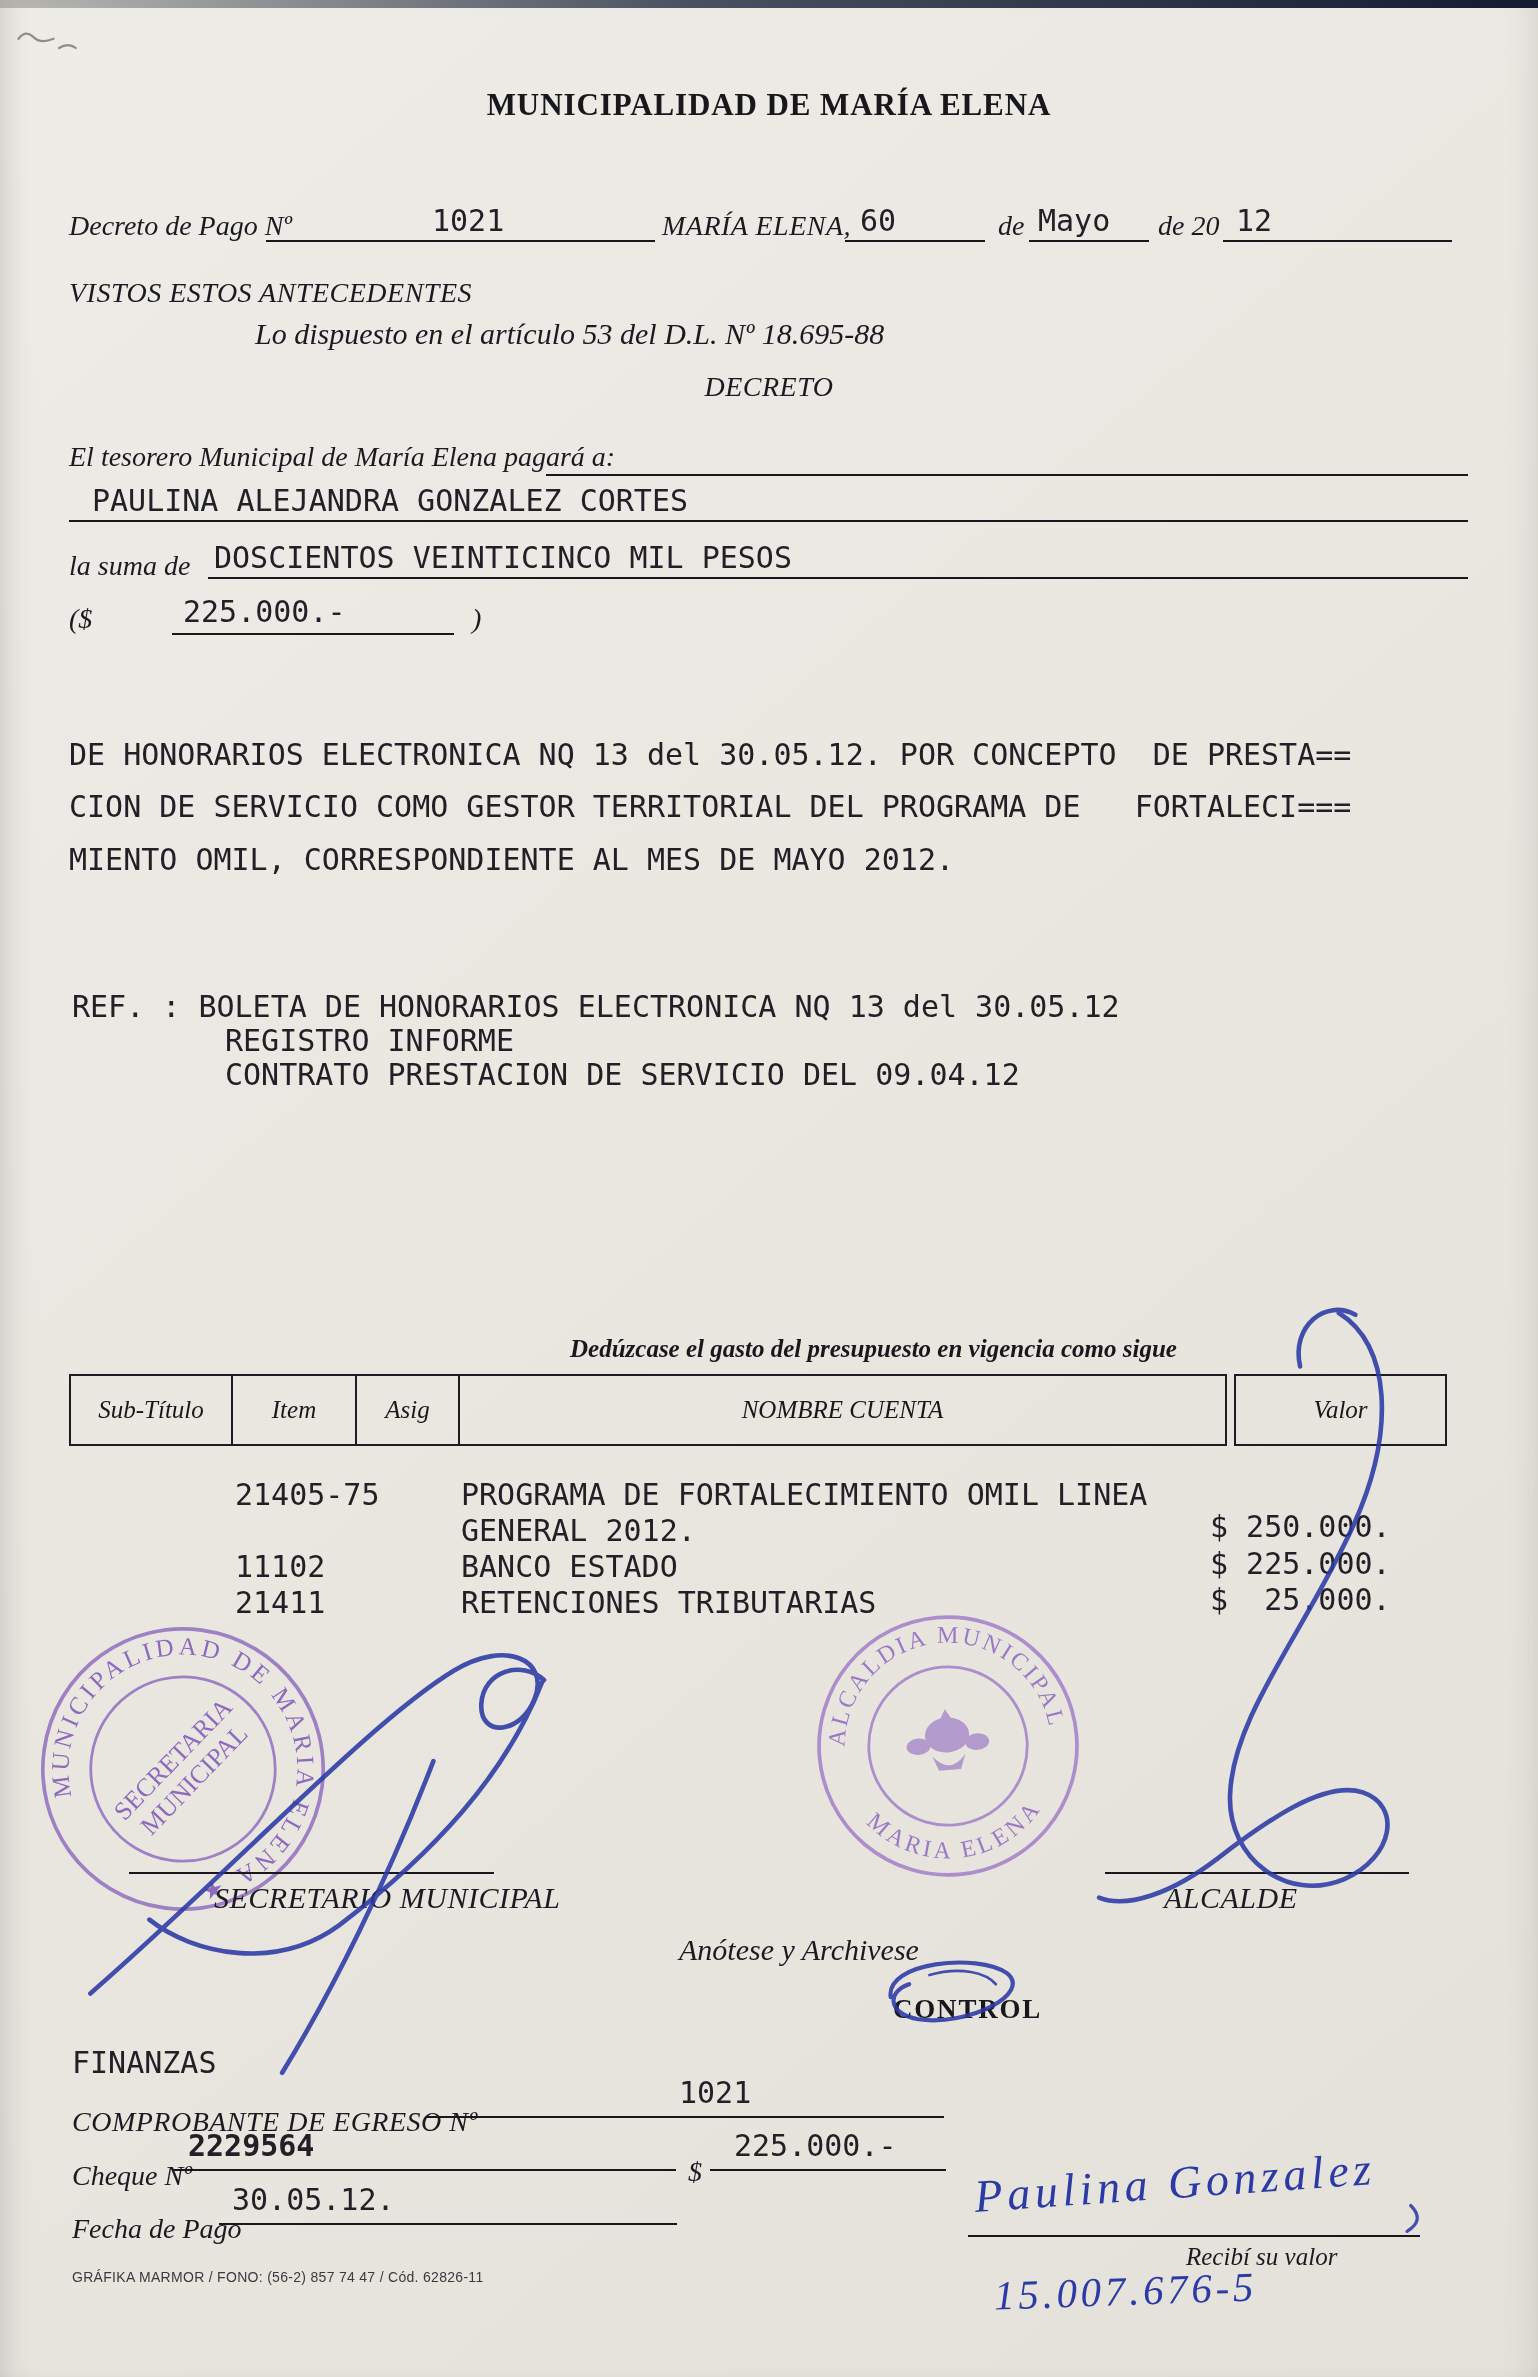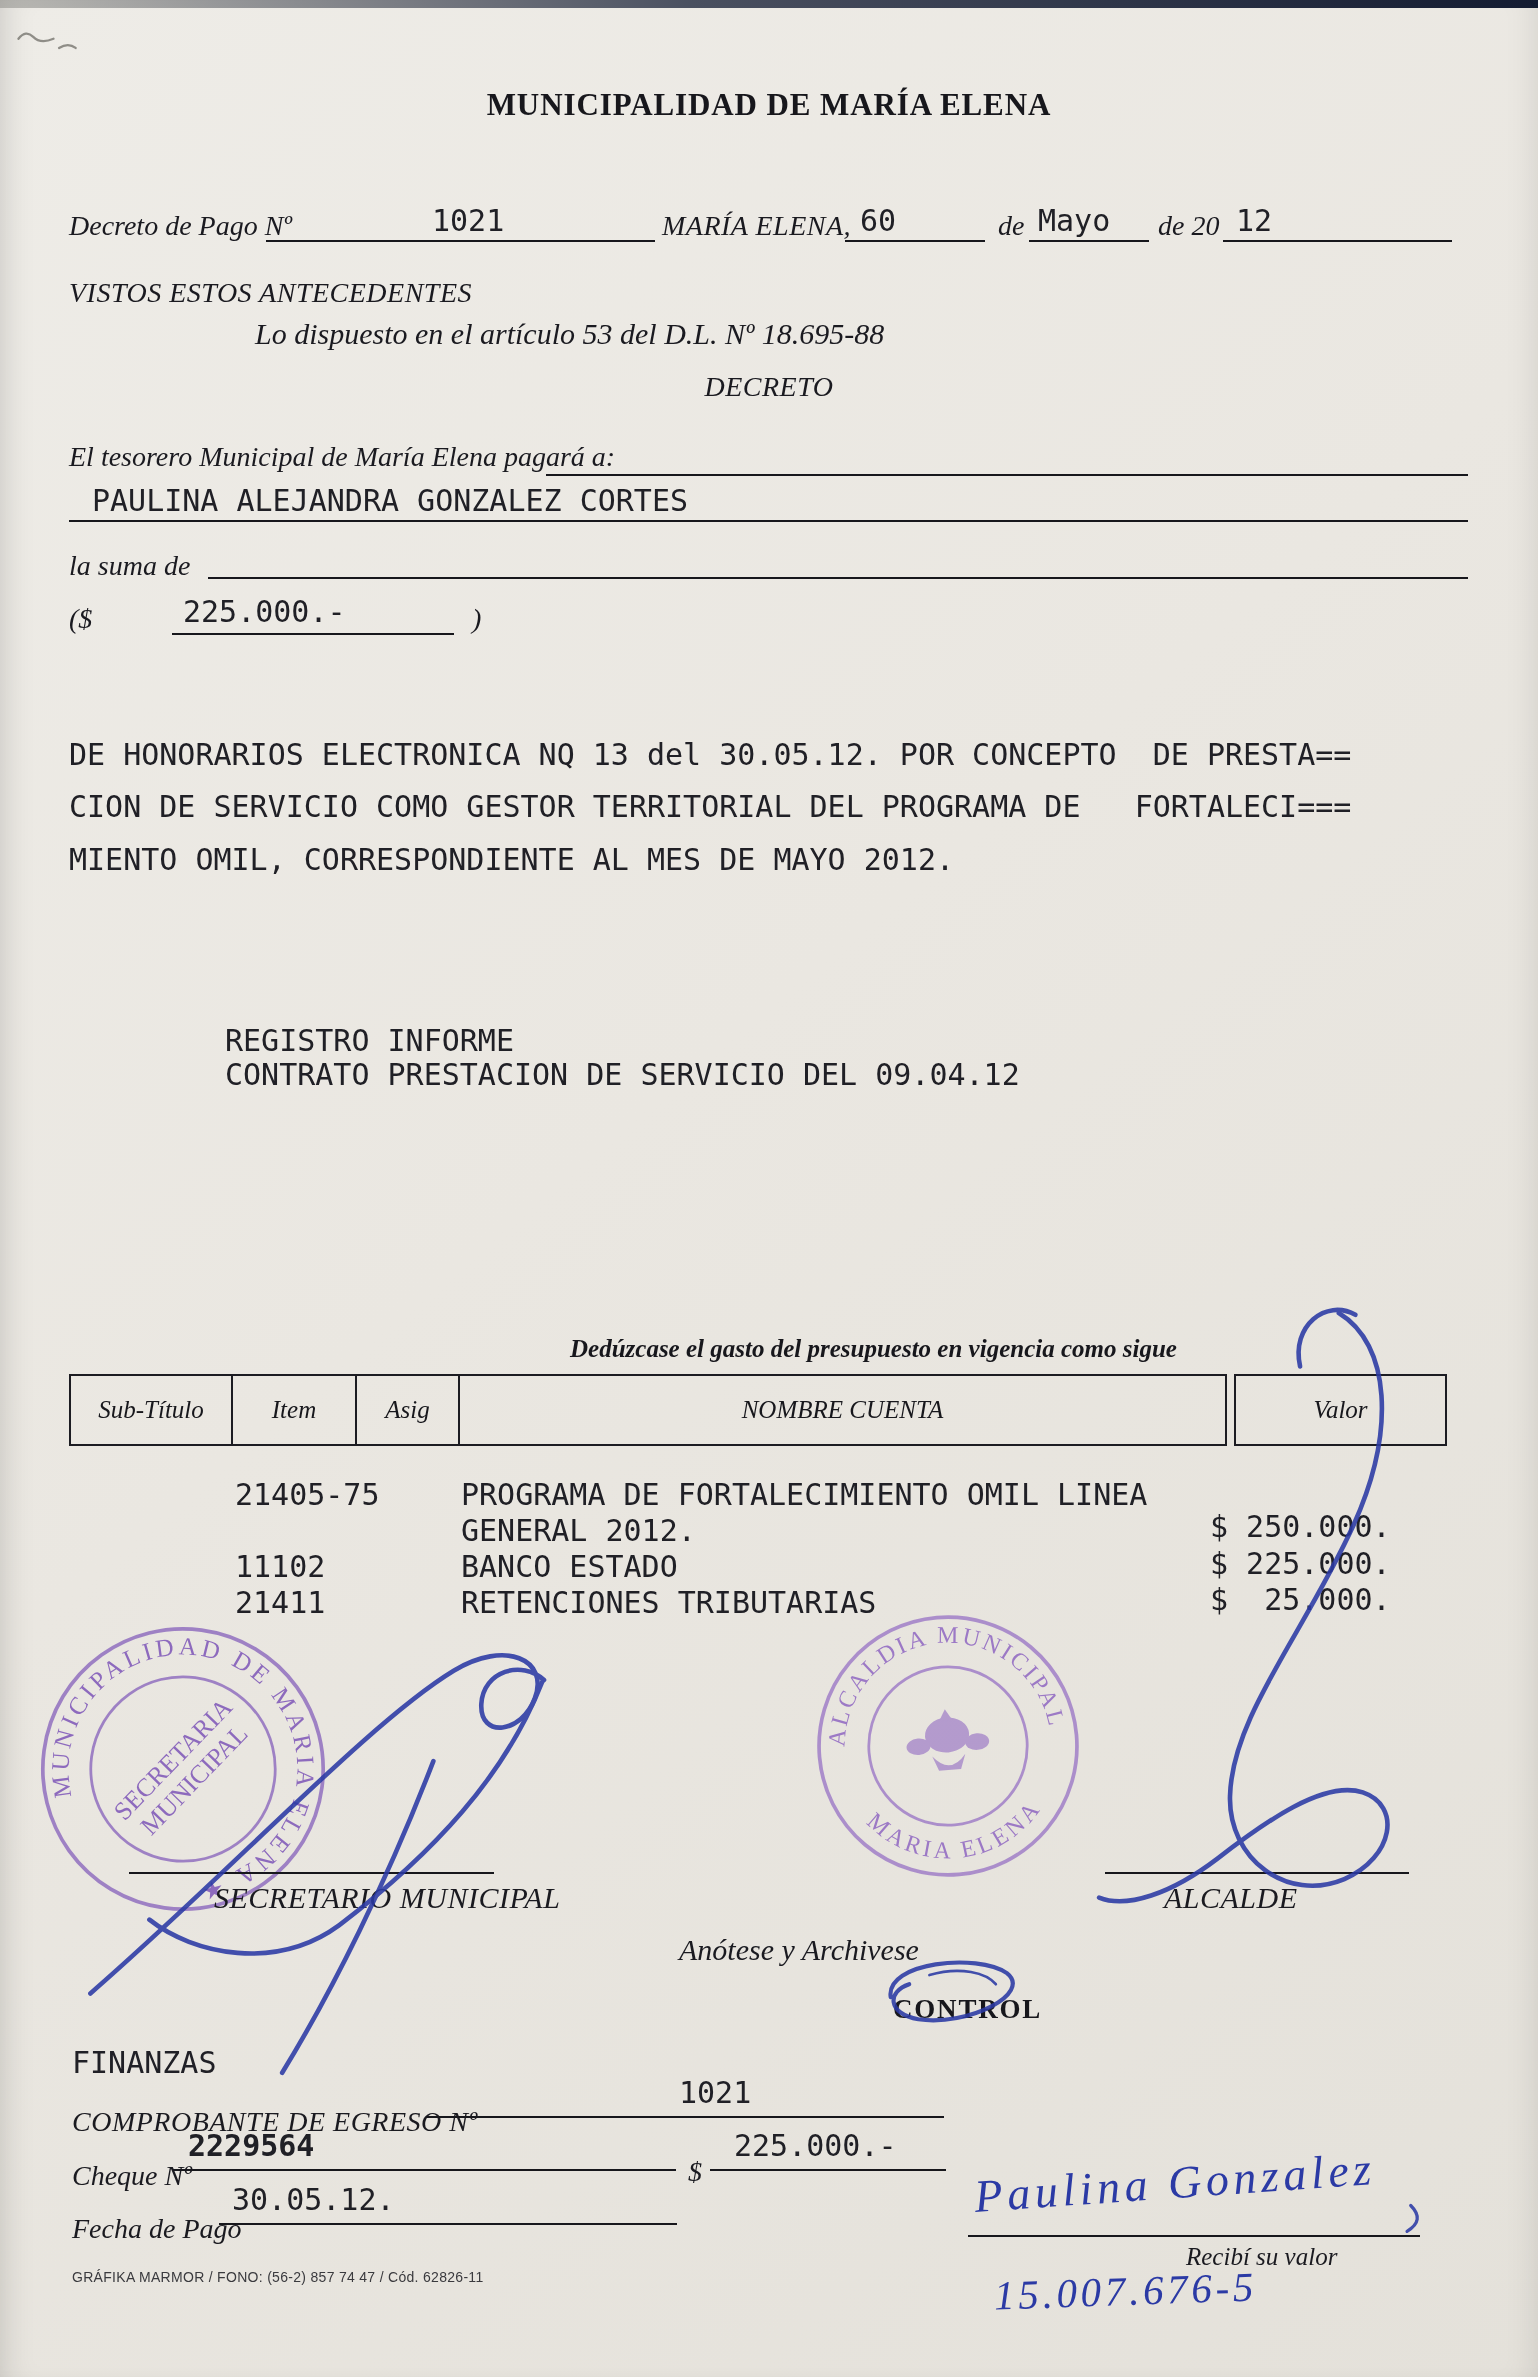--- a/index.html
+++ b/index.html
@@ -54,30 +54,32 @@
 
   <span class="abs lbl caps" style="left:69px; top:277px;">VISTOS ESTOS ANTECEDENTES</span>
   <span class="abs lbl-sm" style="left:255px; top:317px;">Lo dispuesto en el artículo 53 del D.L. Nº 18.695-88</span>
   <div class="abs center-line lbl caps" style="top:371px;">DECRETO</div>
 
   <span class="abs lbl" style="left:69px; top:441px;">El tesorero Municipal de María Elena pagará a:</span>
   <div class="rule" style="left:546px; top:474px; width:922px;"></div>
   <span class="abs mono" style="left:92px; top:483px;">PAULINA ALEJANDRA GONZALEZ CORTES</span>
   <div class="rule" style="left:69px; top:520px; width:1399px;"></div>
   <span class="abs lbl" style="left:69px; top:550px;">la suma de</span>
+  <span class="abs mono" style="left:214px; top:540px;">DOSCIENTOS VEINTICINCO MIL PESOS</span>
   <div class="rule" style="left:208px; top:577px; width:1260px;"></div>
   <span class="abs lbl" style="left:69px; top:603px;">($</span>
   <span class="abs mono" style="left:183px; top:594px;">225.000.-</span>
   <div class="rule" style="left:172px; top:633px; width:282px;"></div>
   <span class="abs lbl" style="left:472px; top:603px;">)</span>
 
   <span class="abs mono pre" style="left:69px;  top:737px;text-align:right;">DE HONORARIOS ELECTRONICA NQ 13 del 30.05.12. POR CONCEPTO  DE PRESTA==</span>
   <span class="abs mono pre" style="left:69px;  top:789px;">CION DE SERVICIO COMO GESTOR TERRITORIAL DEL PROGRAMA DE   FORTALECI===</span>
   <span class="abs mono pre" style="left:69px;  top:842px;">MIENTO OMIL, CORRESPONDIENTE AL MES DE MAYO 2012.</span>
 
+  <span class="abs mono pre" style="left:72px;  top:989px;">REF. : BOLETA DE HONORARIOS ELECTRONICA NQ 13 del 30.05.12</span>
   <span class="abs mono pre" style="left:225px; top:1023px;">REGISTRO INFORME</span>
   <span class="abs mono pre" style="left:225px; top:1057px;">CONTRATO PRESTACION DE SERVICIO DEL 09.04.12</span>
 
   <span class="abs it" style="left:570px; top:1335px; font-size:25px; font-weight:bold;">Dedúzcase el gasto del presupuesto en vigencia como sigue</span>
 
   <div class="tbl-box" style="left:69px; width:1158px;">
     <div class="tbl-cell" style="width:162px;">Sub-Título</div>
     <div class="tbl-cell" style="width:124px;">Item</div>
     <div class="tbl-cell" style="width:103px;">Asig</div>
     <div class="tbl-cell" style="flex:1;">NOMBRE CUENTA</div>

